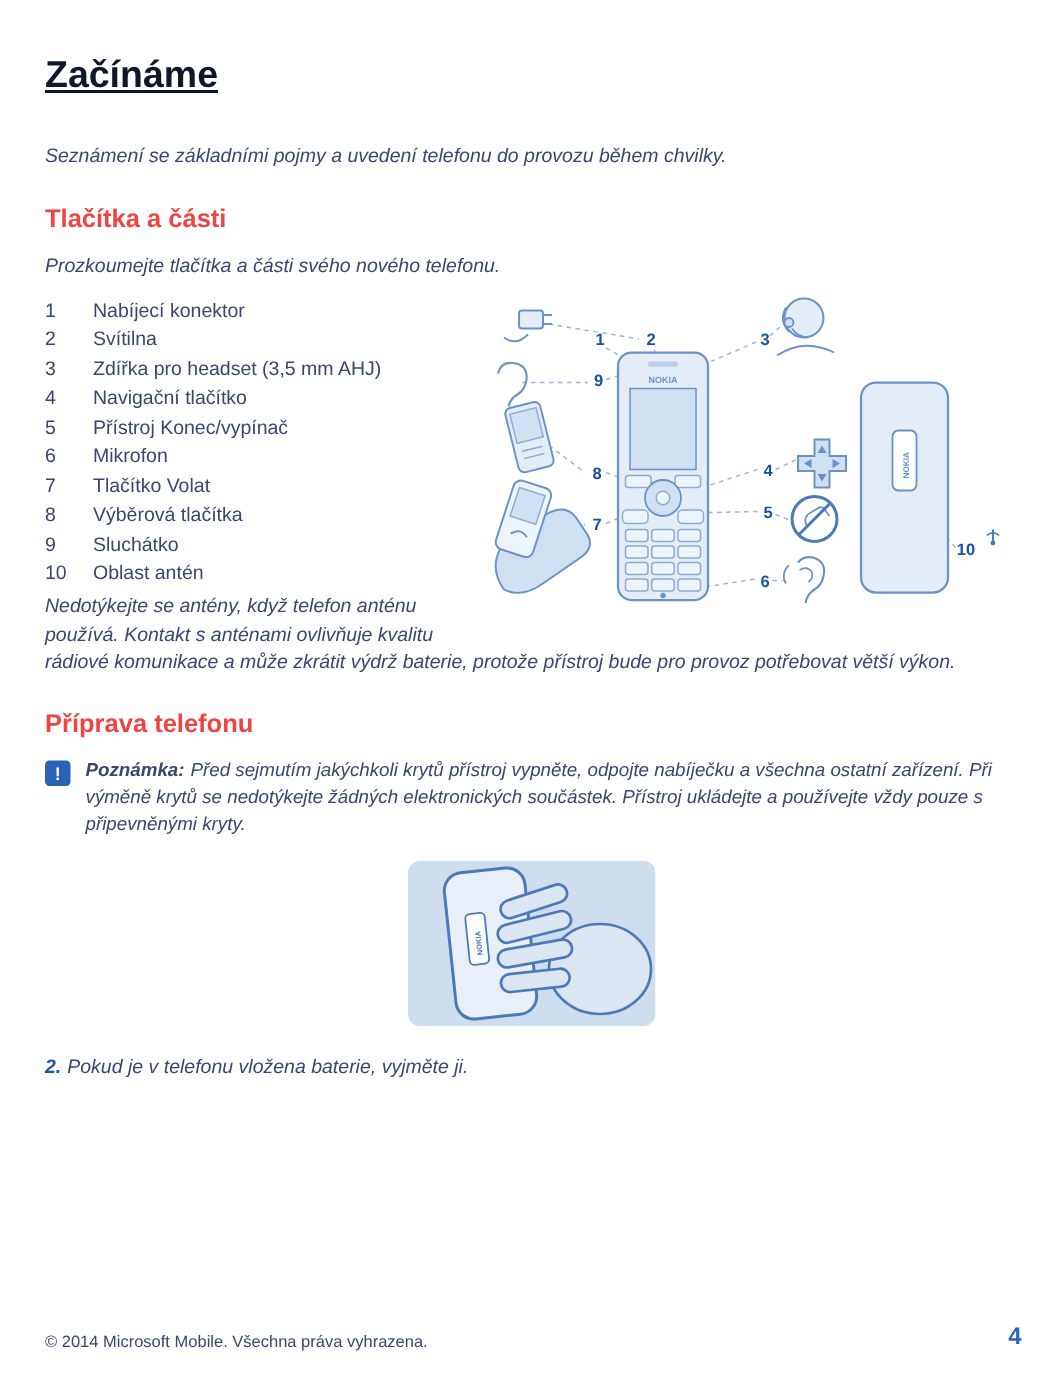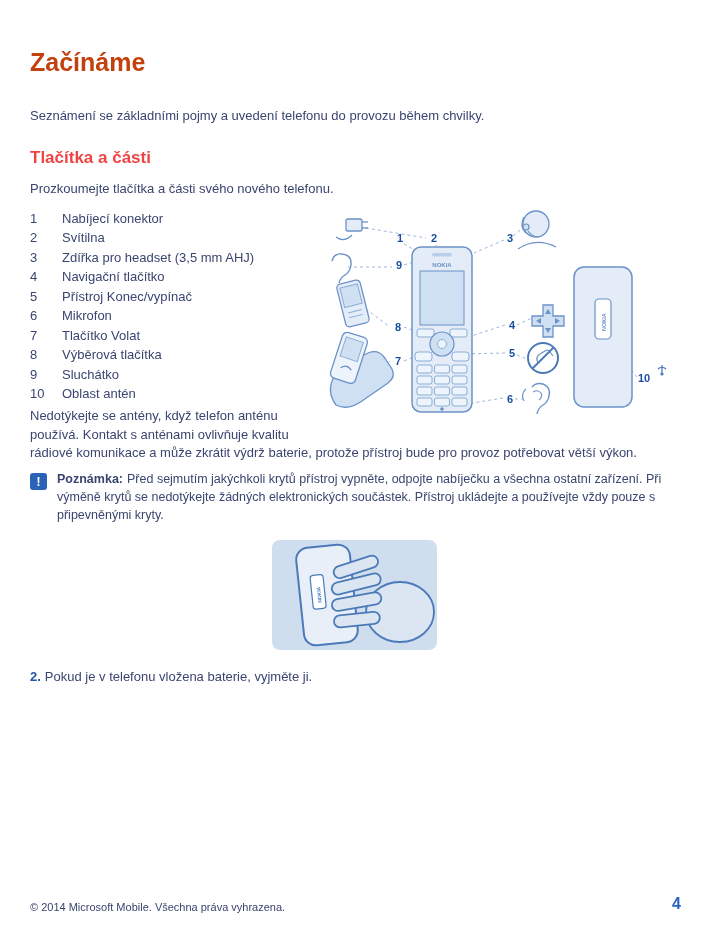--- a/index.html
+++ b/index.html
@@ -1,42 +1,42 @@
 <!DOCTYPE html>
 <html><head>
 <meta charset="utf-8">
 <style>
   html,body{margin:0;padding:0;}
   body{
     width:709px;height:933px;position:relative;background:#ffffff;
     font-family:"Liberation Sans",sans-serif;color:#3a4570;overflow:hidden;
   }
   .page{padding:24px 30px 0 30px;}
-  h1{font-size:25px;color:#c2410c;margin:24px 0 30px 0;font-weight:bold;}
+  h1{font-size:25px;color:#0f172a;margin:12px 0 30px 0;font-weight:bold;text-decoration:underline;}
   h2{font-size:17px;color:#ef4444;margin:22px 0 12px 0;font-weight:bold;}
-  p{font-size:13px;line-height:1.45;margin:0 0 10px 0;}
+  p{font-size:13px;line-height:1.45;margin:0 0 10px 0;font-style:italic;}
   .intro{margin-bottom:14px;}
   .keys-block{overflow:visible;}
   .diagram{float:right;width:355px;height:222px;margin-left:4px;margin-top:-2px;}
   .parts-list{list-style:none;margin:0;padding:0;font-size:13px;}
   .parts-list li{display:flex;line-height:1.5;}
   .parts-list .num{width:32px;flex:none;}
   .warning{margin-top:3px;margin-bottom:8px;}
   .accessories{clear:both;padding-top:10px;}
   .step{margin:12px 0 8px 0;}
   .step-num{font-weight:bold;color:#1d55a8;margin-right:4px;}
   .notebox{display:flex;gap:10px;margin:4px 0 10px 0;}
   .note-icon{width:17px;height:17px;border-radius:3px;background:#2a62b8;color:#fff;
     font-weight:bold;font-size:12px;display:flex;align-items:center;justify-content:center;
     flex:none;margin-top:2px;}
   .note-text{font-size:12.5px;line-height:1.42;margin:0;}
   .note-text b{margin-right:4px;}
   .cover-illo{width:165px;height:110px;margin:16px auto 18px auto;}
   .step-2{margin-top:16px;}
-  .footer{position:absolute;left:30px;right:28px;bottom:20px;display:flex;
+  .footer{position:absolute;left:30px;right:28px;bottom:32px;display:flex;
     justify-content:space-between;align-items:flex-end;}
   .footer .copyright{font-size:11px;}
   .footer .pagenum{font-size:16px;font-weight:bold;color:#2a65c0;}
   .callout{font-size:11px;font-weight:bold;fill:#1b50a0;font-family:"Liberation Sans",sans-serif;}
 </style>
 </head>
 <body>
 
 <div class="page">
 
@@ -220,20 +220,21 @@
       <li>
           <span class="num">10</span>
           <span class="lbl">Oblast antén</span>
         </li>
     </ol>
 
     <p class="warning">Nedotýkejte se antény, když telefon anténu používá. Kontakt s anténami ovlivňuje kvalitu rádiové komunikace a může zkrátit výdrž baterie, protože přístroj bude pro provoz potřebovat větší výkon.</p>
   </div>
 
 
+  <h2>Příprava telefonu</h2>
 
 
   <div class="notebox">
     <div class="note-icon">
         <span>!</span>
       </div>
     <p class="note-text"><b>Poznámka:</b><span>Před sejmutím jakýchkoli krytů přístroj vypněte, odpojte nabíječku a všechna ostatní zařízení. Při výměně krytů se nedotýkejte žádných elektronických součástek. Přístroj ukládejte a používejte vždy pouze s připevněnými kryty.</span></p>
   </div>
 
   <div class="cover-illo">

